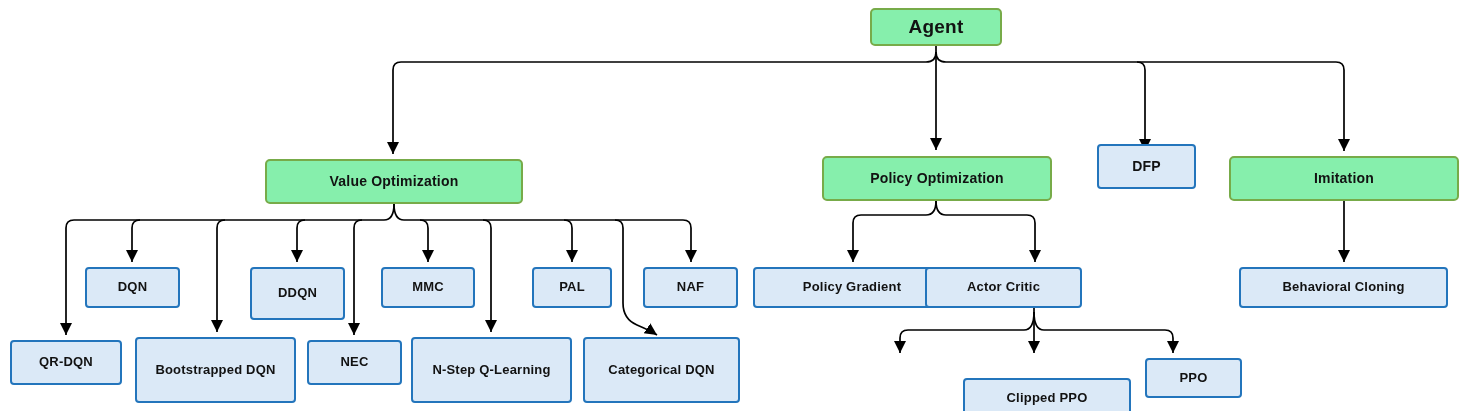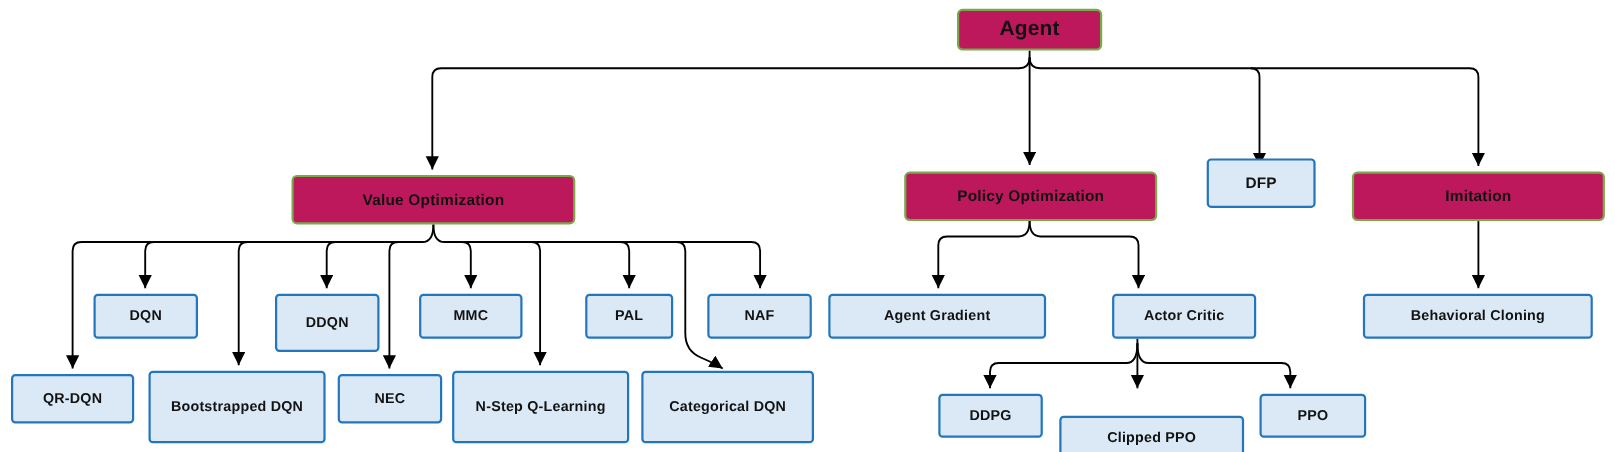--- a/index.html
+++ b/index.html
@@ -16,21 +16,21 @@
     box-sizing:border-box;
     display:flex; align-items:center; justify-content:center;
     text-align:center;
     font-weight:bold;
     color:#121212;
     font-size:13px;
     line-height:1.15;
     letter-spacing:0.2px;
   }
   .green {
-    background:#be185d;
+    background:#86efac;
     border:2.6px solid #77AB49;
     border-radius:5px;
   }
   .blue {
     background:#DBE9F7;
     border:2.6px solid #2375BC;
     border-radius:4px;
   }
   .lg { font-size:19px; }
   .md { font-size:14px; }
@@ -94,22 +94,21 @@
     <span>Bootstrapped DQN</span>
   </div>
   <div class="node blue" style="left:307px; top:340px; width:95px; height:45px;">NEC</div>
   <div class="node blue wrap" style="left:411px; top:337px; width:161px; height:66px;">
     <span>N-Step Q-Learning</span>
   </div>
   <div class="node blue wrap" style="left:583px; top:337px; width:157px; height:66px;">
     <span>Categorical DQN</span>
   </div>
 
-  <div class="node blue" style="left:753px; top:267px; width:198px; height:41px;">Agent Gradient</div>
-  <div class="node blue" style="left:1011px; top:267px; width:131px; height:41px;">Actor Critic</div>
+  <div class="node blue" style="left:753px; top:267px; width:198px; height:41px;">Policy Gradient</div>
+  <div class="node blue" style="left:925px; top:267px; width:157px; height:41px;">Actor Critic</div>
 
-  <div class="node blue" style="left:853px; top:358px; width:95px; height:40px;">DDPG</div>
   <div class="node blue" style="left:963px; top:378px; width:168px; height:40px;">Clipped PPO</div>
   <div class="node blue" style="left:1125px; top:358px; width:97px; height:40px;margin-left:20px;">PPO</div>
 
   <div class="node blue" style="left:1239px; top:267px; width:209px; height:41px;">Behavioral Cloning</div>
 
 </div>
 
 </body></html>

